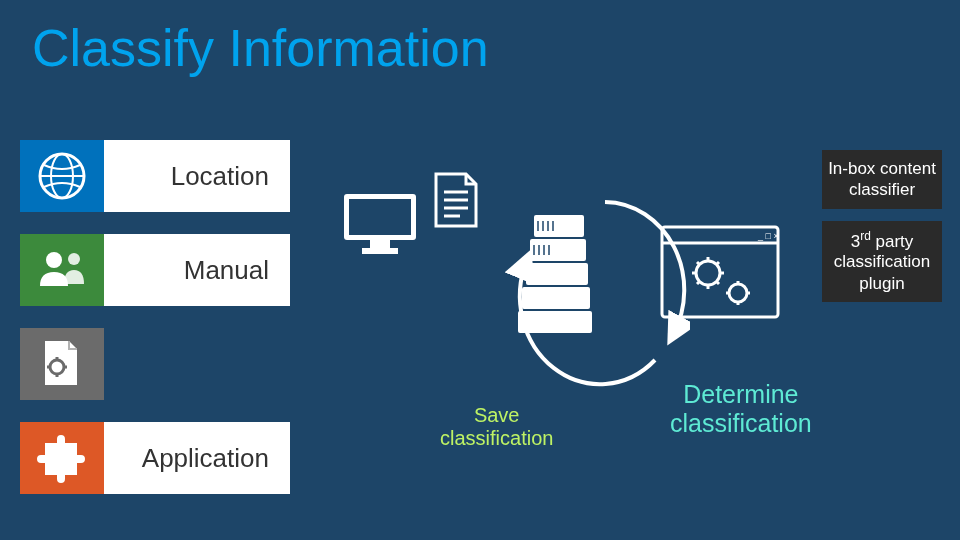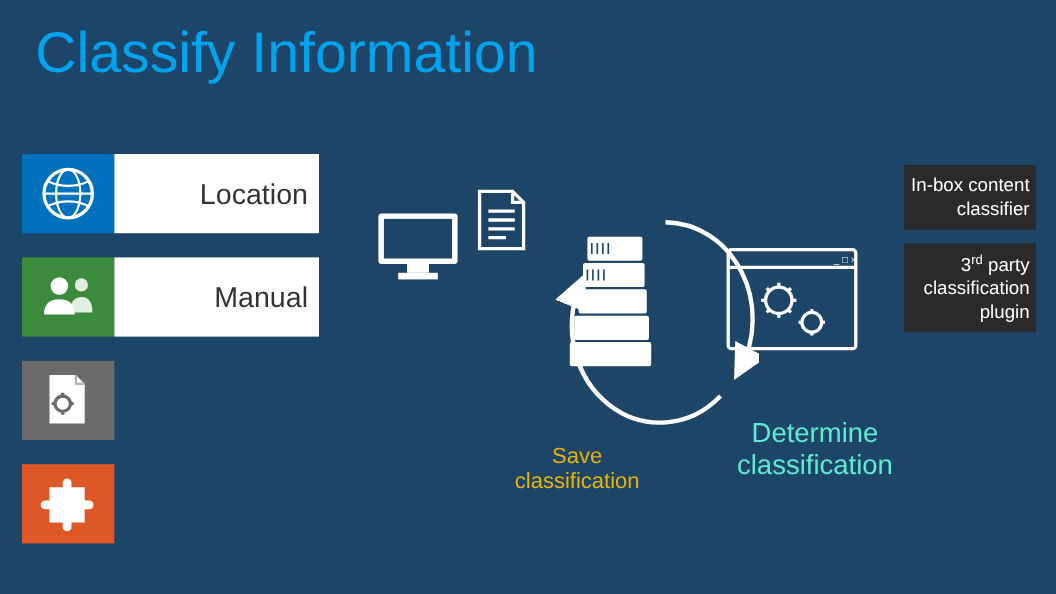--- a/index.html
+++ b/index.html
@@ -41,21 +41,21 @@
     align-items: center;
     justify-content: center;
   }
   .tile-label-wrap {
     flex: 1;
     height: 100%;
     background: #fff;
     display: flex;
     align-items: center;
     justify-content: flex-end;
-    padding-right: 10px;
+    padding-right: 21px;
   }
   .tile-label {
     font-size: 26px;
     color: #333;
     font-weight: 400;
   }
   .t-location .tile-icon { background: #0071bc; }
   .t-manual   .tile-icon { background: #3c8a3c; }
   .t-context  .tile-icon { background: #6b6b6b; }
   .t-app      .tile-icon { background: #dd5826; }
@@ -72,23 +72,22 @@
     top: 0;
     left: 90px;
     font-size: 20px;
     color: #fff;
   }
   .flow-save {
     position: absolute;
     bottom: 30px;
     left: 120px;
     font-size: 20px;
-    color: #eab308;
+    color: #bef264;
     text-align: center;
-    margin-left: 28px;
   }
   .flow-det {
     position: absolute;
     bottom: 42px;
     left: 350px;
     font-size: 25px;
     color: #5eead4;
     text-align: center;
   }
 
@@ -127,21 +126,21 @@
     top: 150px;
     display: flex;
     flex-direction: column;
     gap: 12px;
     width: 120px;
   }
   .rbox {
     background: #2a2a2a;
     color: #fff;
     font-size: 17px;
-    text-align: right;
+    text-align: center;
     padding: 8px 6px;
     line-height: 1.25;
   }
   sup { font-size: 0.7em; }
 </style>
 </head>
 <body>
 
 <div class="title">Classify Information</div>
 
@@ -190,20 +189,23 @@
       </svg>
     </div>
   </div>
 
   <div class="tile t-app">
     <div class="tile-icon">
       <svg width="54" height="54" viewBox="0 0 54 54">
         <path d="M10 12 H22 V8 a4 4 0 0 1 8 0 V12 H42 V24 H46 a4 4 0 0 1 0 8 H42 V44 H30 V48 a4 4 0 0 1 -8 0 V44 H10 V32 H6 a4 4 0 0 1 0 -8 H10 Z" fill="#fff"></path>
       </svg>
     </div>
+    <div class="tile-label-wrap">
+        <span class="tile-label">Application</span>
+      </div>
   </div>
 </div>
 
 <div class="diagram">
 
   <div class="monitor">
     <svg width="80" height="70" viewBox="0 0 80 70">
       <rect x="4" y="4" width="72" height="46" rx="3" fill="#fff"></rect>
       <rect x="9" y="9" width="62" height="36" fill="#1d4568"></rect>
       <rect x="30" y="50" width="20" height="8" fill="#fff"></rect>

